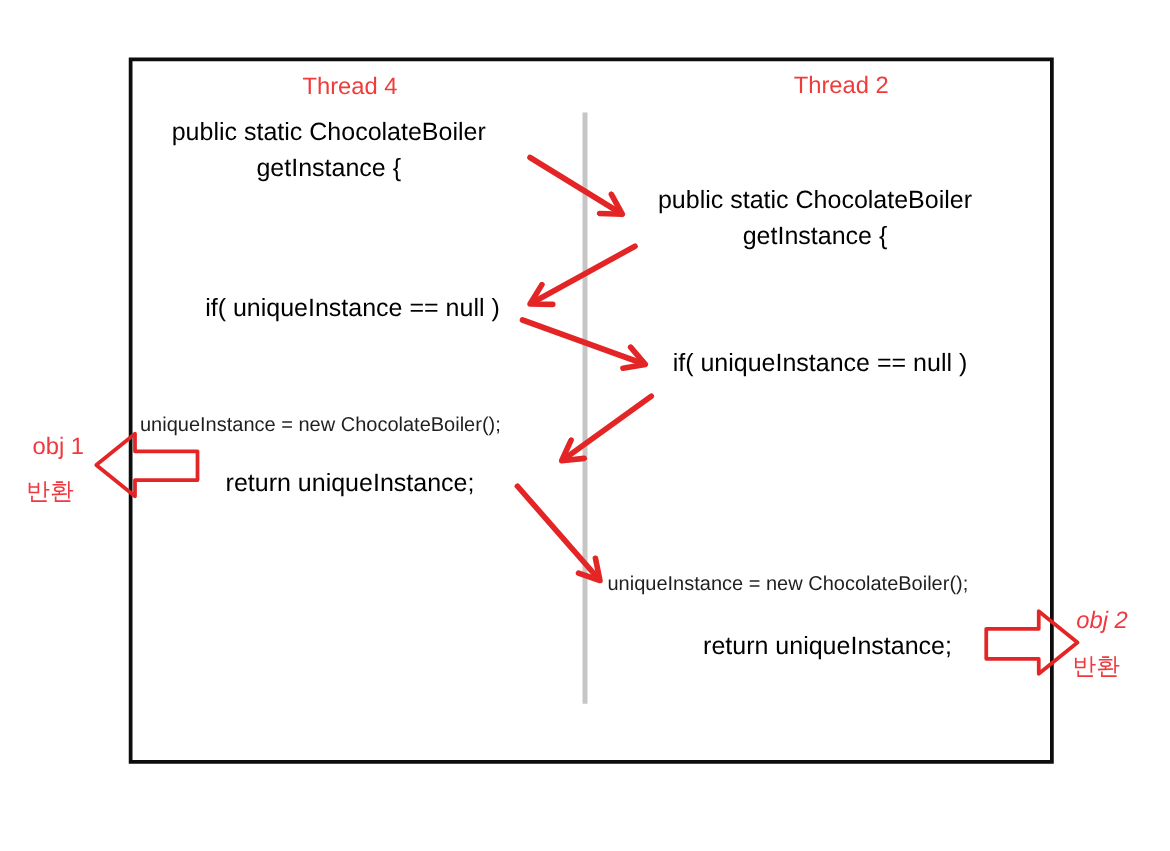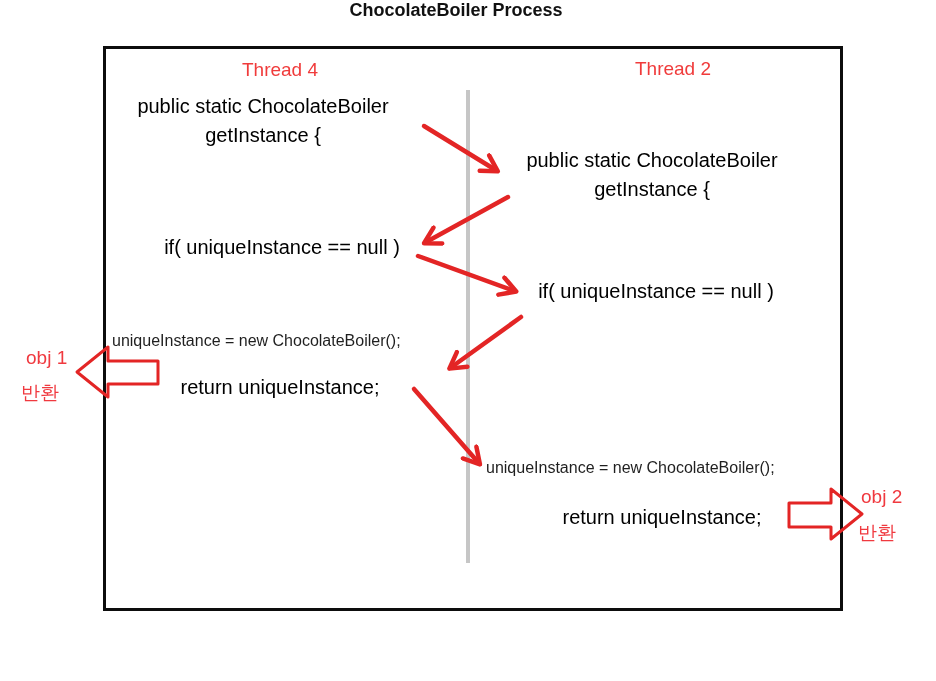--- a/index.html
+++ b/index.html
@@ -66,21 +66,20 @@
     left: 0; top: 0;
     width: 936px; height: 681px;
     pointer-events: none;
   }
 </style>
 </head>
 <body>
 
 <div class="canvas">
 
-  <div class="abs diagram-title">ChocolateBoiler Process</div>
 
   <div class="abs process-box"></div>
 
   <div class="abs timeline"></div>
 
   <div class="abs thread-label" style="left:225px; top:59px;">Thread 4</div>
 
   <div class="abs code" style="left:113px; top:92px;">
     <div>public static ChocolateBoiler</div>
     <div>getInstance {</div>
@@ -101,21 +100,21 @@
 
   <div class="abs code" style="left:506px; top:277px;">if( uniqueInstance == null )</div>
 
   <div class="abs code-sm" style="left:486px; top:459px;">uniqueInstance = new ChocolateBoiler();</div>
 
   <div class="abs code" style="left:512px; top:503px;">return uniqueInstance;</div>
 
   <div class="abs result-label" style="left:26px; top:347px;">obj 1</div>
   <div class="abs result-label" style="left:21px; top:380px;">반환</div>
 
-  <div class="abs result-label" style="left:861px; top:486px;">obj 2</div>
+  <div class="abs result-label" style="left:861px; top:486px;font-style:italic;">obj 2</div>
   <div class="abs result-label" style="left:858px; top:520px;">반환</div>
 
   <svg class="abs arrow-layer" width="936" height="681" viewBox="0 0 936 681">
     <defs>
       <marker id="arrowV" viewBox="0 0 10 10" refX="6.5" refY="5" markerWidth="5" markerHeight="5" orient="auto" markerUnits="strokeWidth">
         <path d="M1.5,1 L8.5,5 L1.5,9" fill="none" stroke="#e32525" stroke-width="2" stroke-linecap="round" stroke-linejoin="round"></path>
       </marker>
     </defs>
 
     <g stroke="#e32525" stroke-width="4.5" stroke-linecap="round" fill="none">

